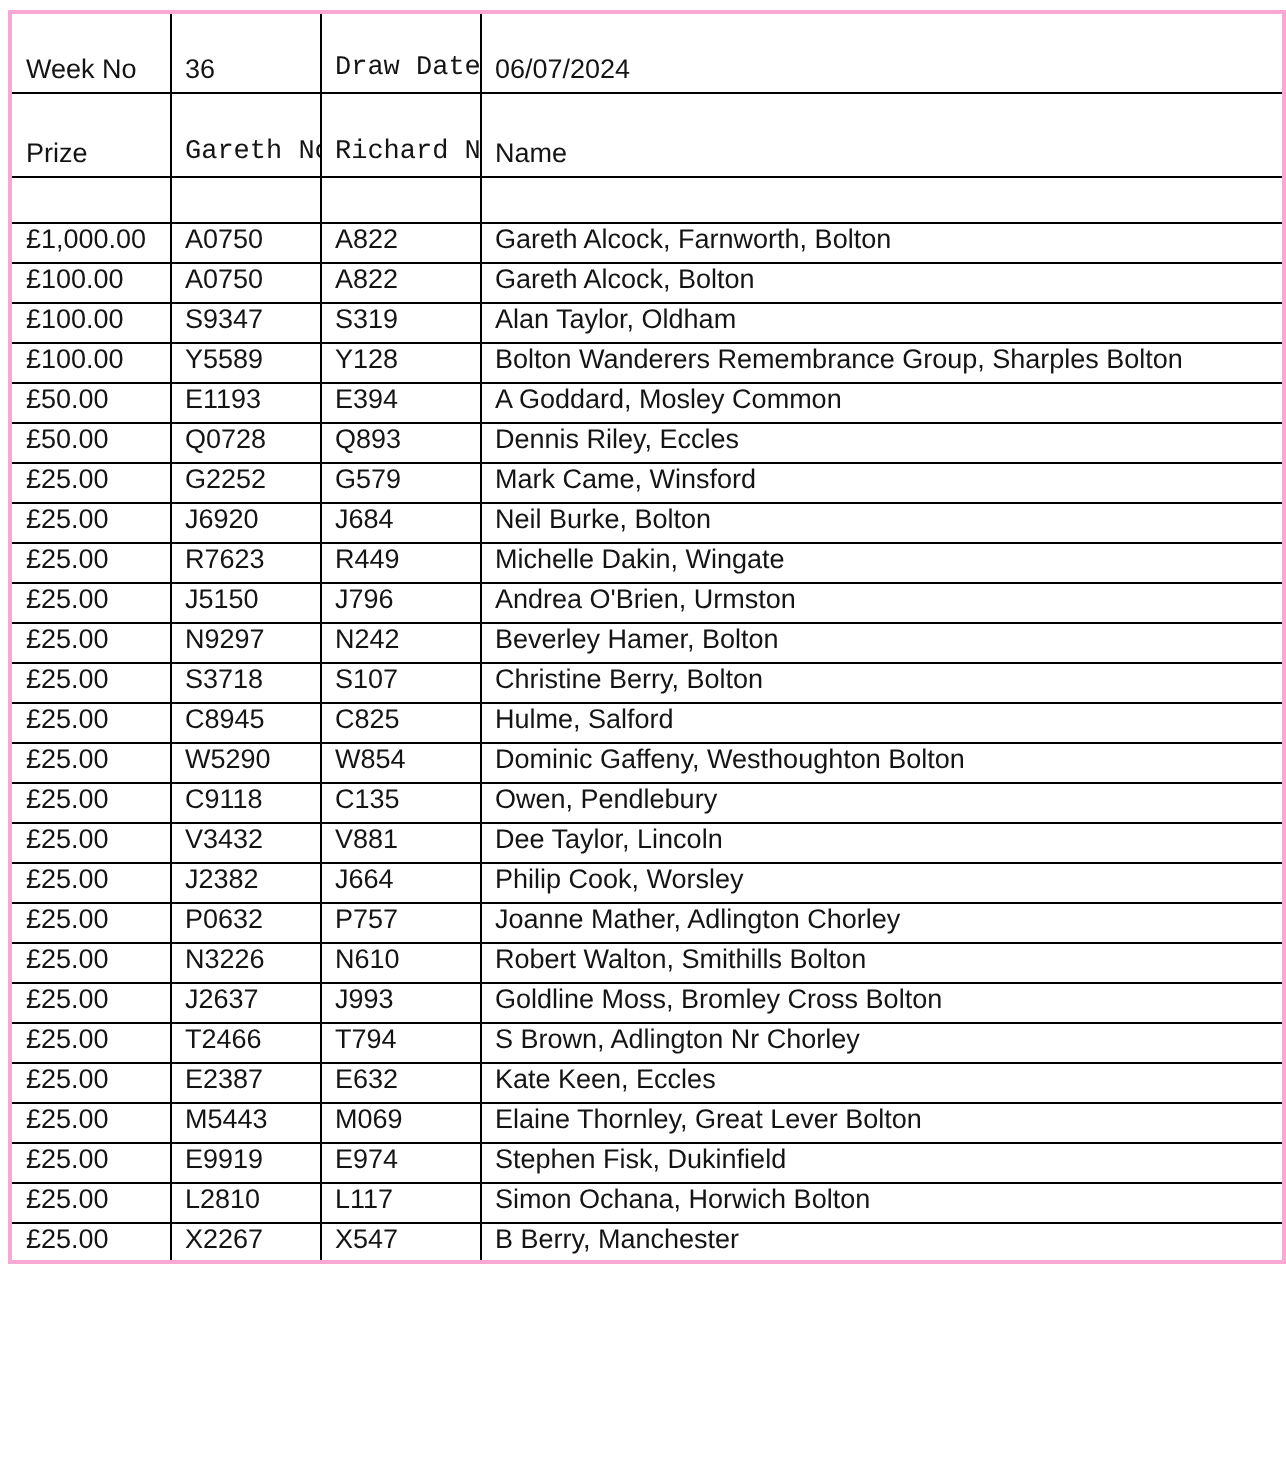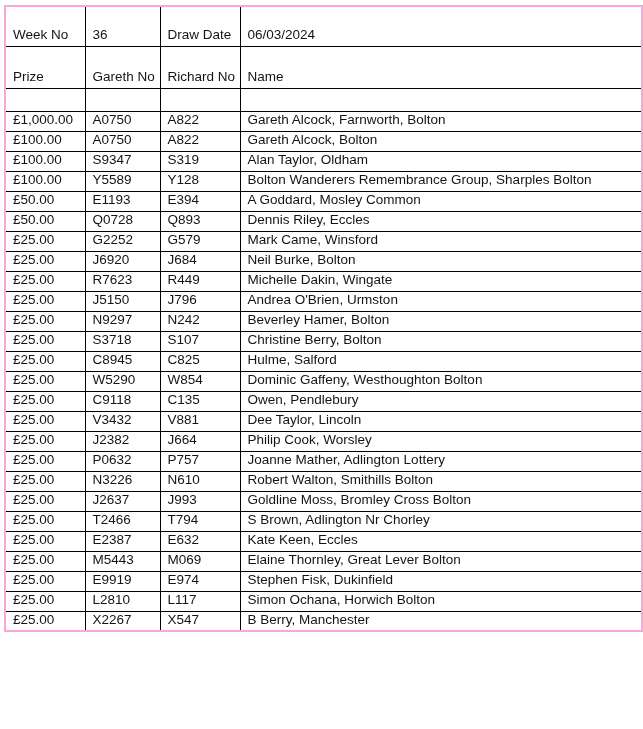--- a/index.html
+++ b/index.html
@@ -40,39 +40,39 @@
   col.c3 { width: 80px; }
   col.c4 { width: 402px; }
 
   tr.hdr-row-1 { height: 40px; }
   tr.hdr-row-2 { height: 42px; }
   tr.spacer-row { height: 23px; }
   tbody.winners tr { height: 20px; }
 
   td.align-right { text-align: left; }
   td.align-left  { text-align: left; }
-  td.wrap2 { white-space: pre-line; }
+  td.wrap2 { white-space: pre-line; font-family: Liberation Mono, monospace; }
 </style>
 </head>
 <body>
 
 <table class="results">
   <colgroup>
     <col class="c1">
       <col class="c2">
       <col class="c3">
       <col class="c4">
   </colgroup>
   <tbody>
     <tr class="hdr-row-1">
       <td class="align-left">Week No</td>
       <td class="align-right">36</td>
       <td class="align-left wrap2">Draw
 Date</td>
-      <td class="align-right">06/03/2024</td>
+      <td class="align-right">06/07/2024</td>
     </tr>
     <tr class="hdr-row-2">
       <td class="align-left">Prize</td>
       <td class="align-left wrap2">Gareth
 No</td>
       <td class="align-left wrap2">Richard
 No</td>
       <td class="align-left">Name</td>
     </tr>
     <tr class="spacer-row">
@@ -199,21 +199,21 @@
     <td class="align-right">£25.00</td>
     <td class="align-left">J2382</td>
     <td class="align-left">J664</td>
     <td class="align-left">Philip Cook, Worsley</td>
   </tr>
 
   <tr>
     <td class="align-right">£25.00</td>
     <td class="align-left">P0632</td>
     <td class="align-left">P757</td>
-    <td class="align-left">Joanne Mather, Adlington Lottery</td>
+    <td class="align-left">Joanne Mather, Adlington Chorley</td>
   </tr>
 
   <tr>
     <td class="align-right">£25.00</td>
     <td class="align-left">N3226</td>
     <td class="align-left">N610</td>
     <td class="align-left">Robert Walton, Smithills Bolton</td>
   </tr>
 
   <tr>

